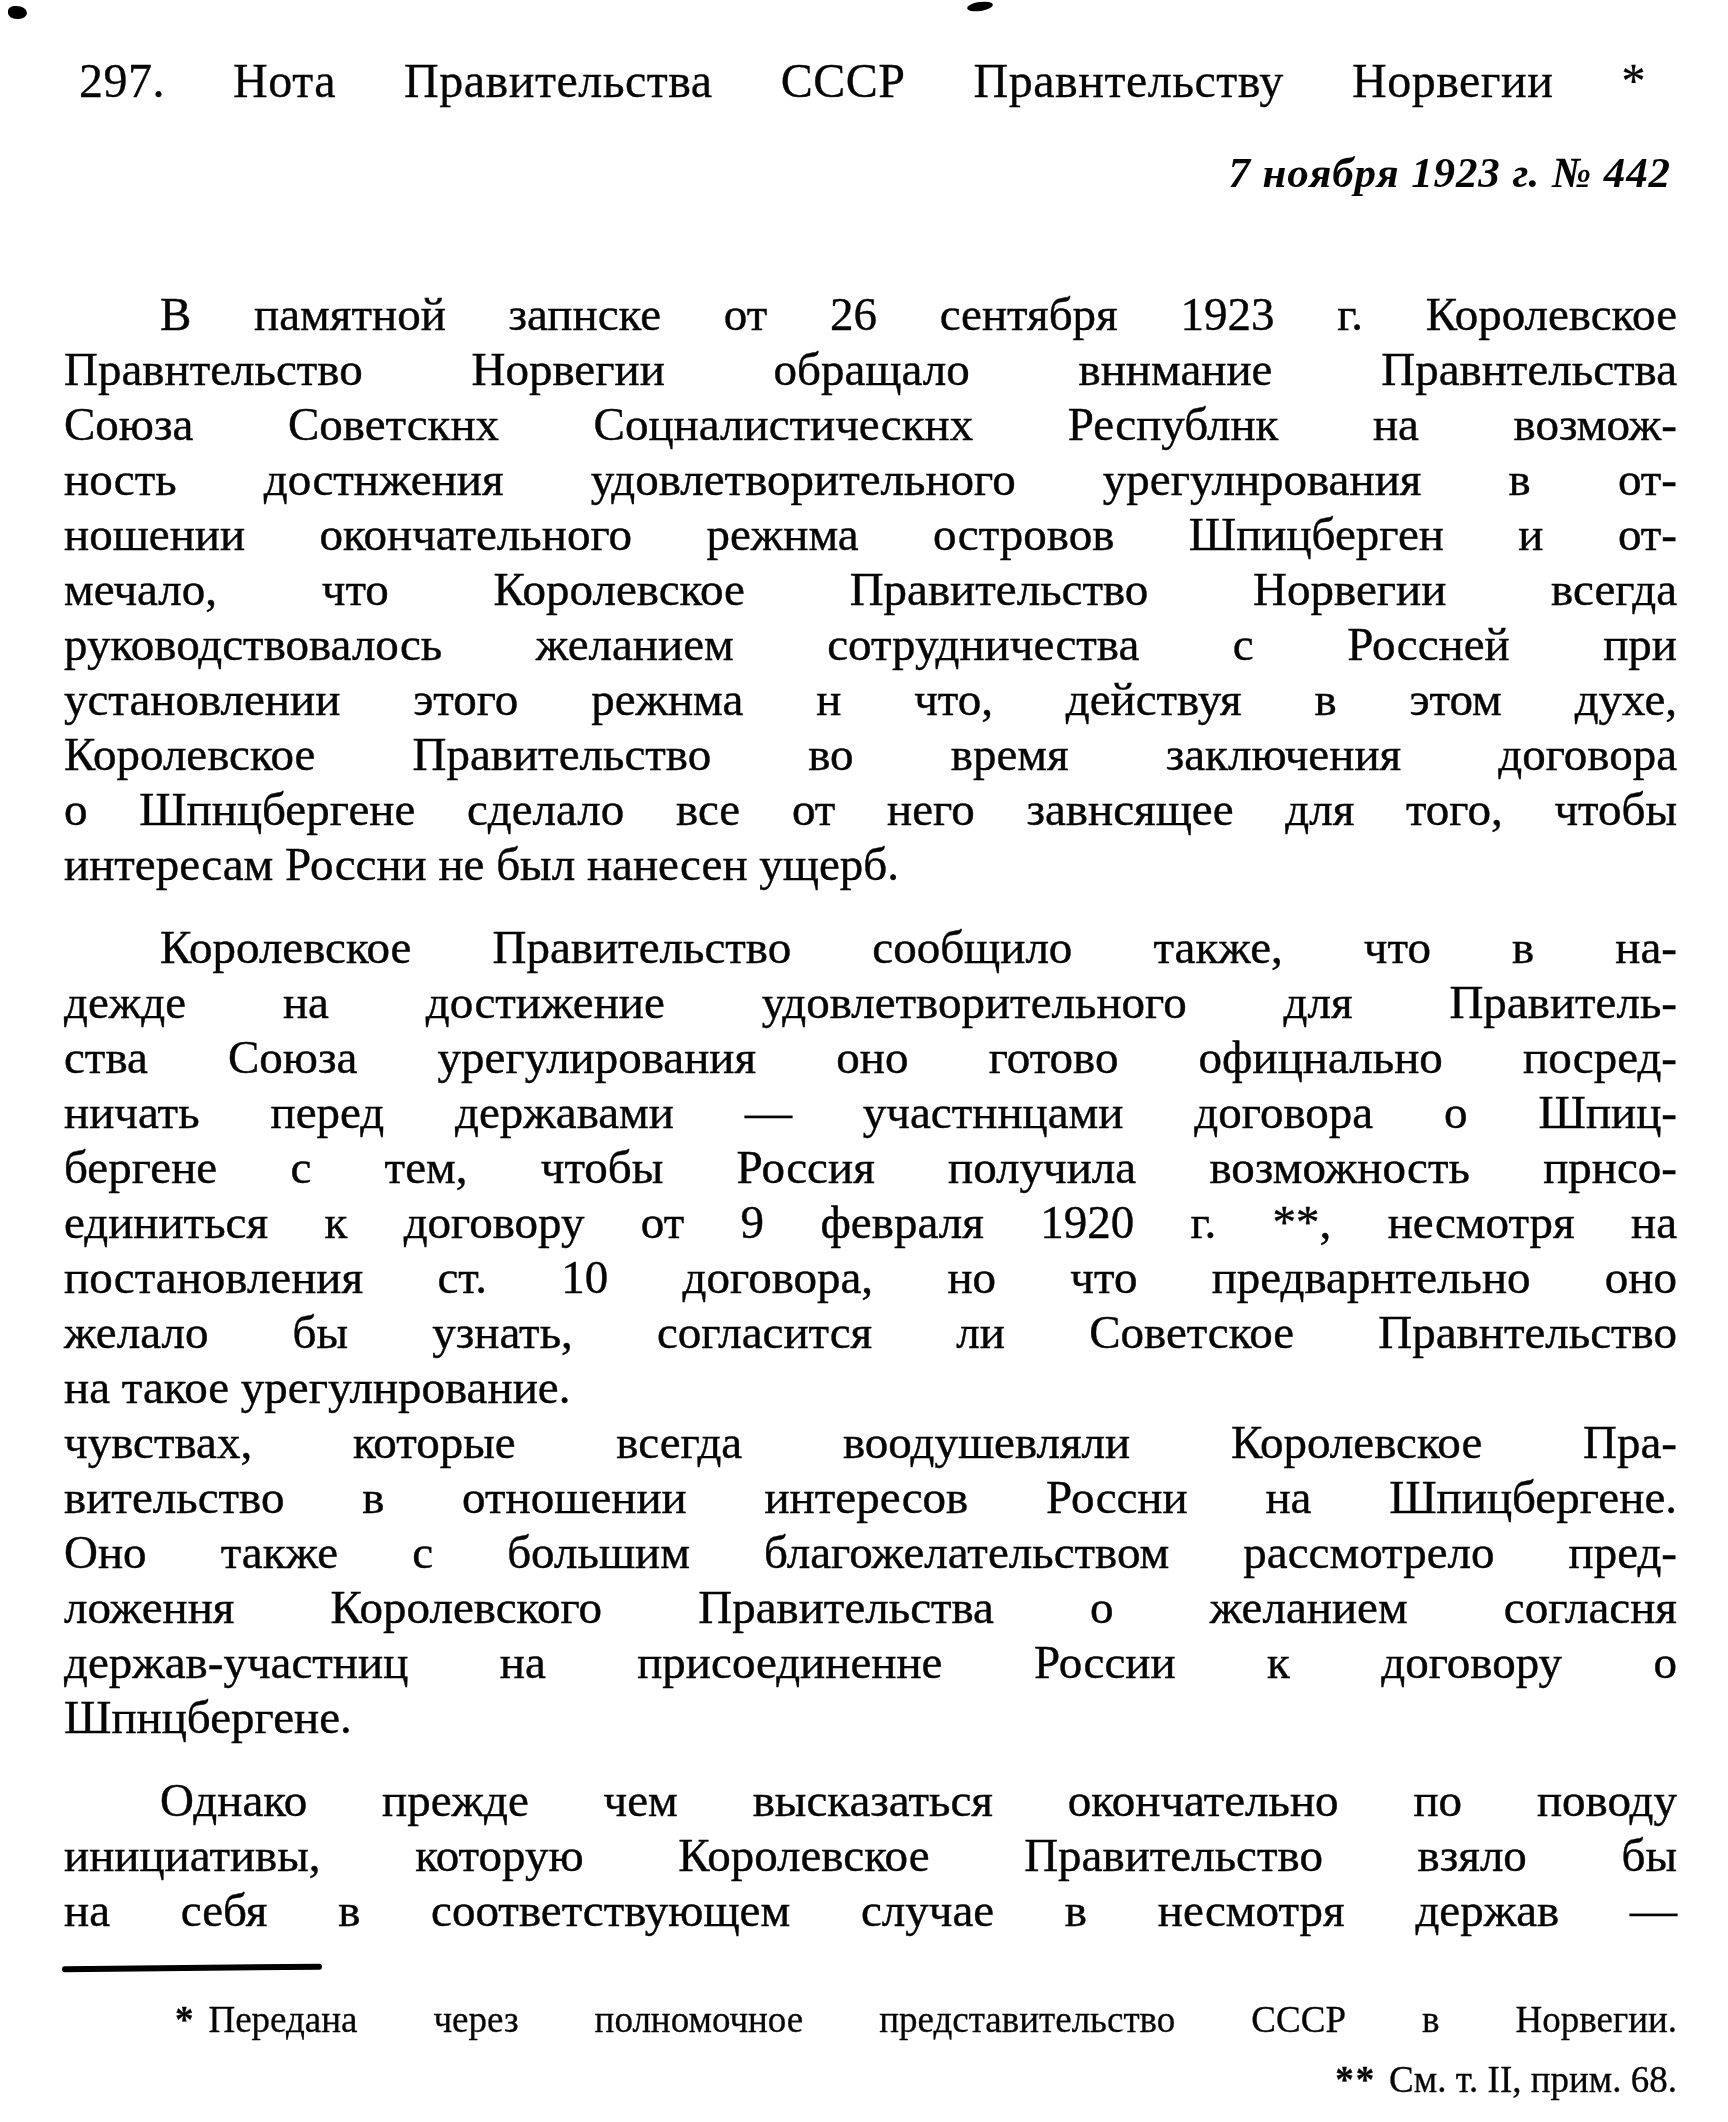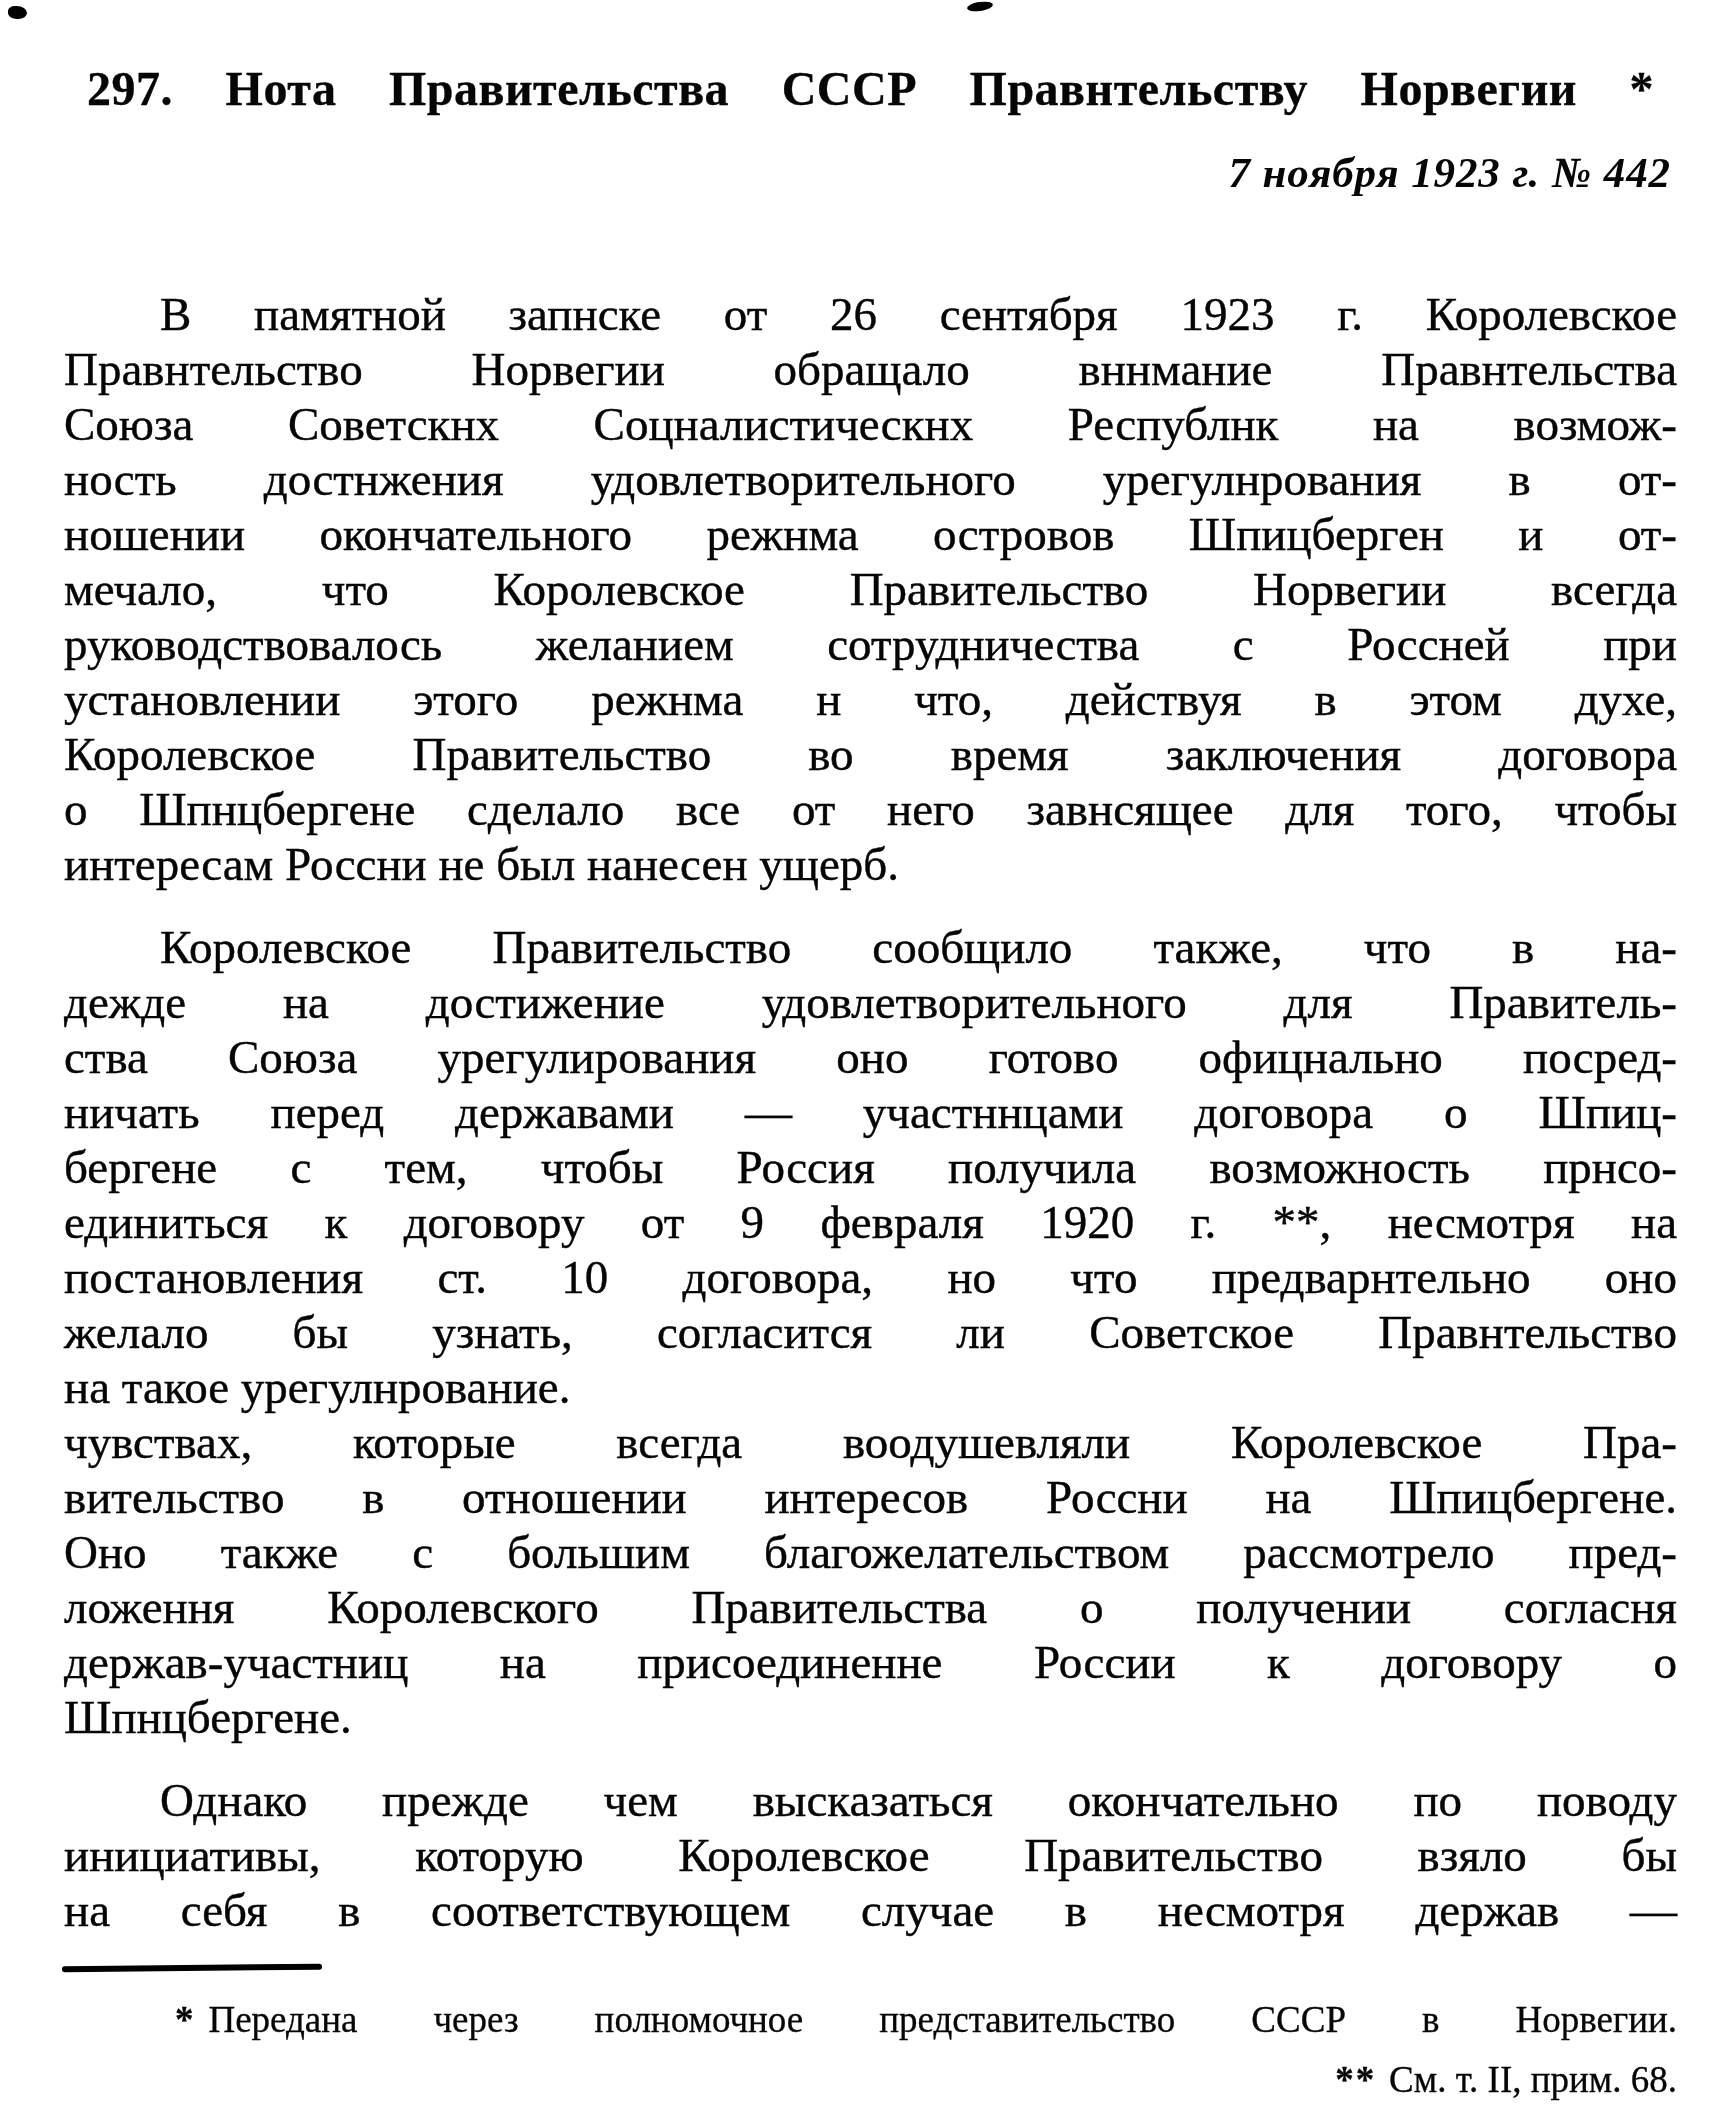--- a/index.html
+++ b/index.html
@@ -22,23 +22,23 @@
     width: 19px; height: 13px; background: #000; border-radius: 40% 60% 50% 50%;
   }
   .speck-b {
     position: absolute; left: 967px; top: 1.9px;
     width: 26px; height: 9.4px; background: #000; border-radius: 50%;
     transform: rotate(-8deg);
   }
   .title {
     position: absolute;
     left: 71px; top: 45px; width: 1567px;
-    margin: 16px;
+    margin: 8px;
     font-size: 48px;
-    font-weight: bold;
+    font-weight: normal;
     letter-spacing: 0.5px;
     text-align: justify;
     text-align-last: justify;
     -webkit-text-stroke: 0.3px #000;
   }
   .dateline {
     position: absolute;
     top: 148px; right: 58px;
     font-size: 43px;
     font-style: italic;
@@ -119,21 +119,21 @@
       <div class="tline">ства Союза урегулирования оно готово офицнально посред-</div>
       <div class="tline">ничать перед державами — участннцами договора о Шпиц-</div>
       <div class="tline">бергене с тем, чтобы Россия получила возможность прнсо-</div>
       <div class="tline">единиться к договору от 9 февраля 1920 г. **, несмотря на</div>
       <div class="tline">постановления ст. 10 договора, но что предварнтельно оно</div>
       <div class="tline">желало бы узнать, согласится ли Советское Правнтельство</div>
       <div class="tline endl">на такое урегулнрование.</div>
       <div class="tline">чувствах, которые всегда воодушевляли Королевское Пра-</div>
       <div class="tline">вительство в отношении интересов Россни на Шпицбергене.</div>
       <div class="tline">Оно также с большим благожелательством рассмотрело пред-</div>
-      <div class="tline">ложення Королевского Правительства о получении согласня</div>
+      <div class="tline">ложення Королевского Правительства о желанием согласня</div>
       <div class="tline">держав-участниц на присоединенне России к договору о</div>
       <div class="tline endl">Шпнцбергене.</div>
       <div class="tline first">Однако прежде чем высказаться окончательно по поводу</div>
       <div class="tline">инициативы, которую Королевское Правительство взяло бы</div>
       <div class="tline">на себя в соответствующем случае в несмотря держав —</div>
     </div>
 
   <div class="fnsep"></div>
 
   <div class="footnotes">

